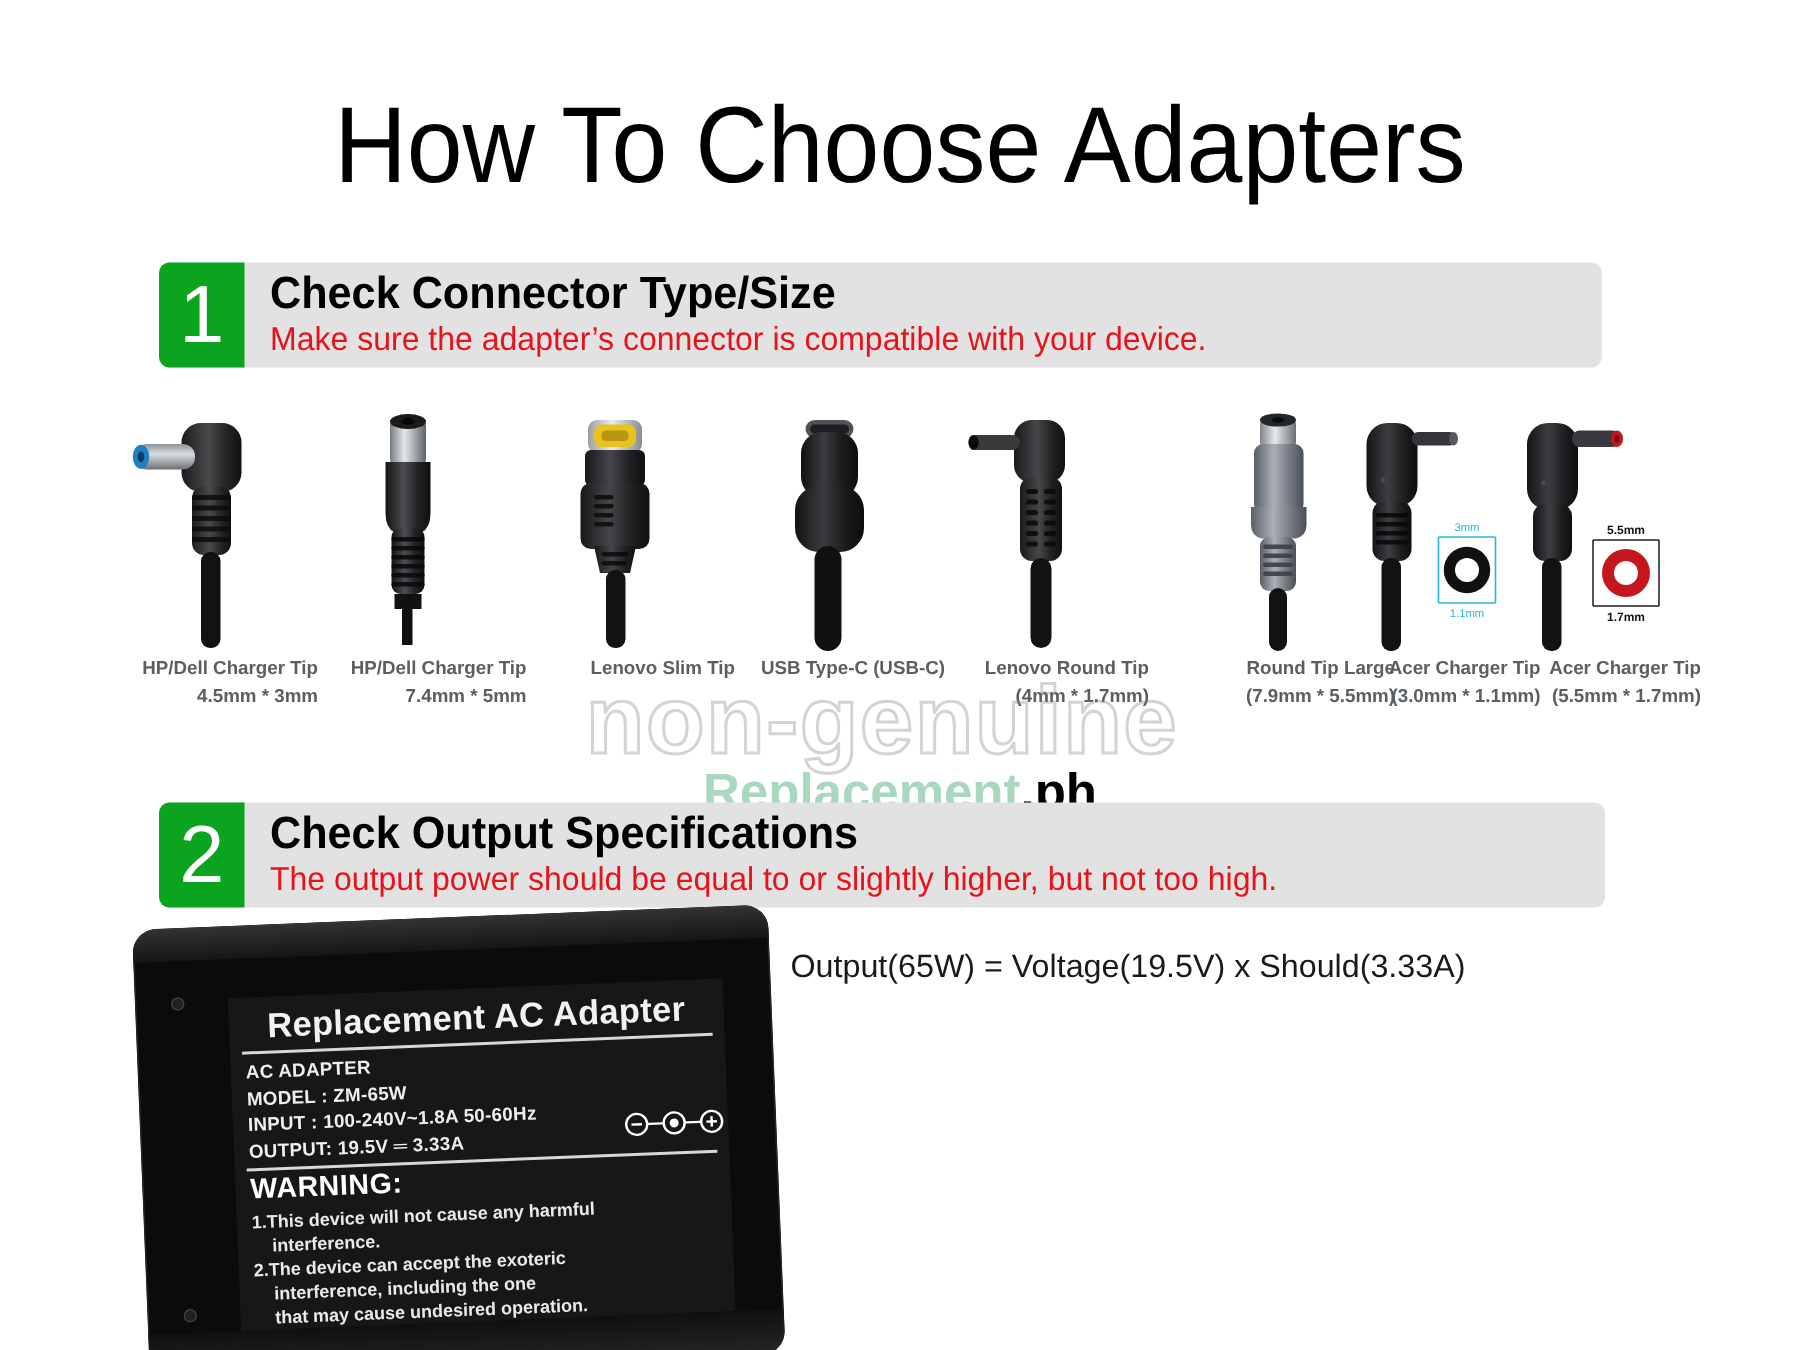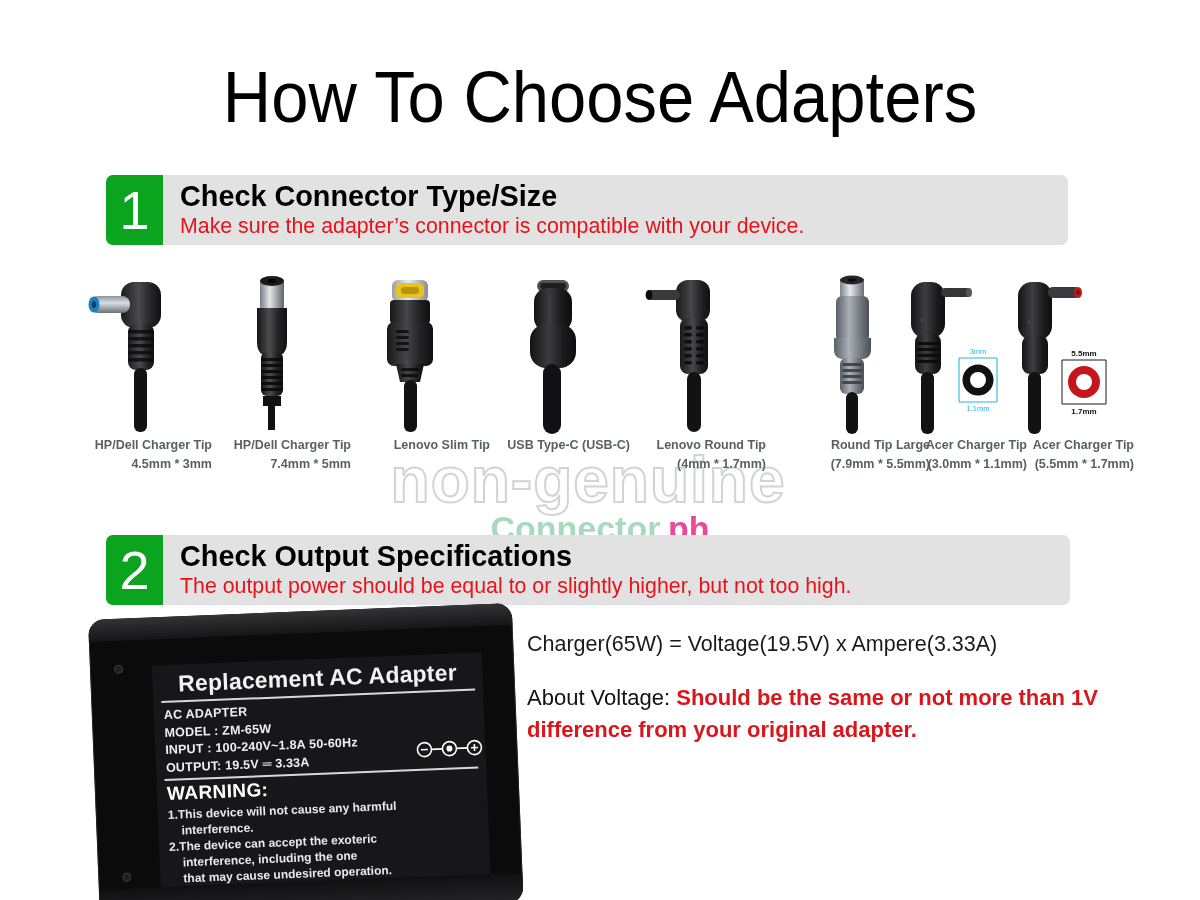--- a/index.html
+++ b/index.html
@@ -56,21 +56,21 @@
     font-size:64px;font-weight:700;line-height:64px;letter-spacing:1px;
     color:transparent;-webkit-text-stroke:2px rgba(125,128,130,.35);
     pointer-events:none;
   }
   .wm-bb{
     position:absolute;left:0;top:466px;width:1200px;text-align:center;
     font-family:"Liberation Sans","DejaVu Sans",sans-serif;
     font-size:34px;font-weight:700;line-height:36px;pointer-events:none;
   }
   .wm-bb .a{color:#a8d8bd;}
-  .wm-bb .b{color:#ec4899;}
+  .wm-bb .b{color:#000000;}
 
   
   .brick-wrap{position:absolute;left:88px;top:568px;width:430px;height:332px;}
   .brick{
     position:absolute;left:0;top:8px;width:424px;height:300px;
     background:#0b0b0c;border-radius:16px;transform:rotate(-2.3deg);
     transform-origin:0 0;box-shadow:inset 0 0 0 1px #262628;overflow:hidden;
   }
   .brick .sheen{
     position:absolute;left:0;top:0;width:100%;height:22px;
@@ -439,21 +439,21 @@
       </div>
       <div class="conncap">
         <div>Acer Charger Tip</div>
         <div>(5.5mm * 1.7mm)</div>
       </div>
     </div>
   </div>
 
   <div class="wm-nong">non-genuine</div>
   <div class="wm-bb">
-    <span class="a">Connector</span><span class="b">.ph</span>
+    <span class="a">Replacement</span><span class="b">.ph</span>
   </div>
 
   <div class="stepbar two">
     <div class="badge">2</div>
     <div class="steptexts">
       <div class="stephead">Check Output Specifications</div>
       <div class="stepsub">The output power should be equal to or slightly higher, but not too high.</div>
     </div>
   </div>
 
@@ -495,22 +495,19 @@
           <div class="ind">interference.</div>
           <div>2.The device can accept the exoteric</div>
           <div class="ind">interference, including  the  one</div>
           <div class="ind">that may cause undesired operation.</div>
         </div>
       </div>
     </div>
   </div>
 
   <div class="rightcol">
-    <p class="p-eq">Charger(65W) = Voltage(19.5V) x Ampere(3.33A)</p>
-
-    <p class="p-blk">
-      <span class="k">About Voltage: </span><span class="v">Should be the same or not more than 1V difference from your original adapter.</span>
-    </p>
+    <p class="p-eq">Output(65W) = Voltage(19.5V) x Should(3.33A)</p>
+
 
 
   </div>
 
 </div>
 
 </body></html>

